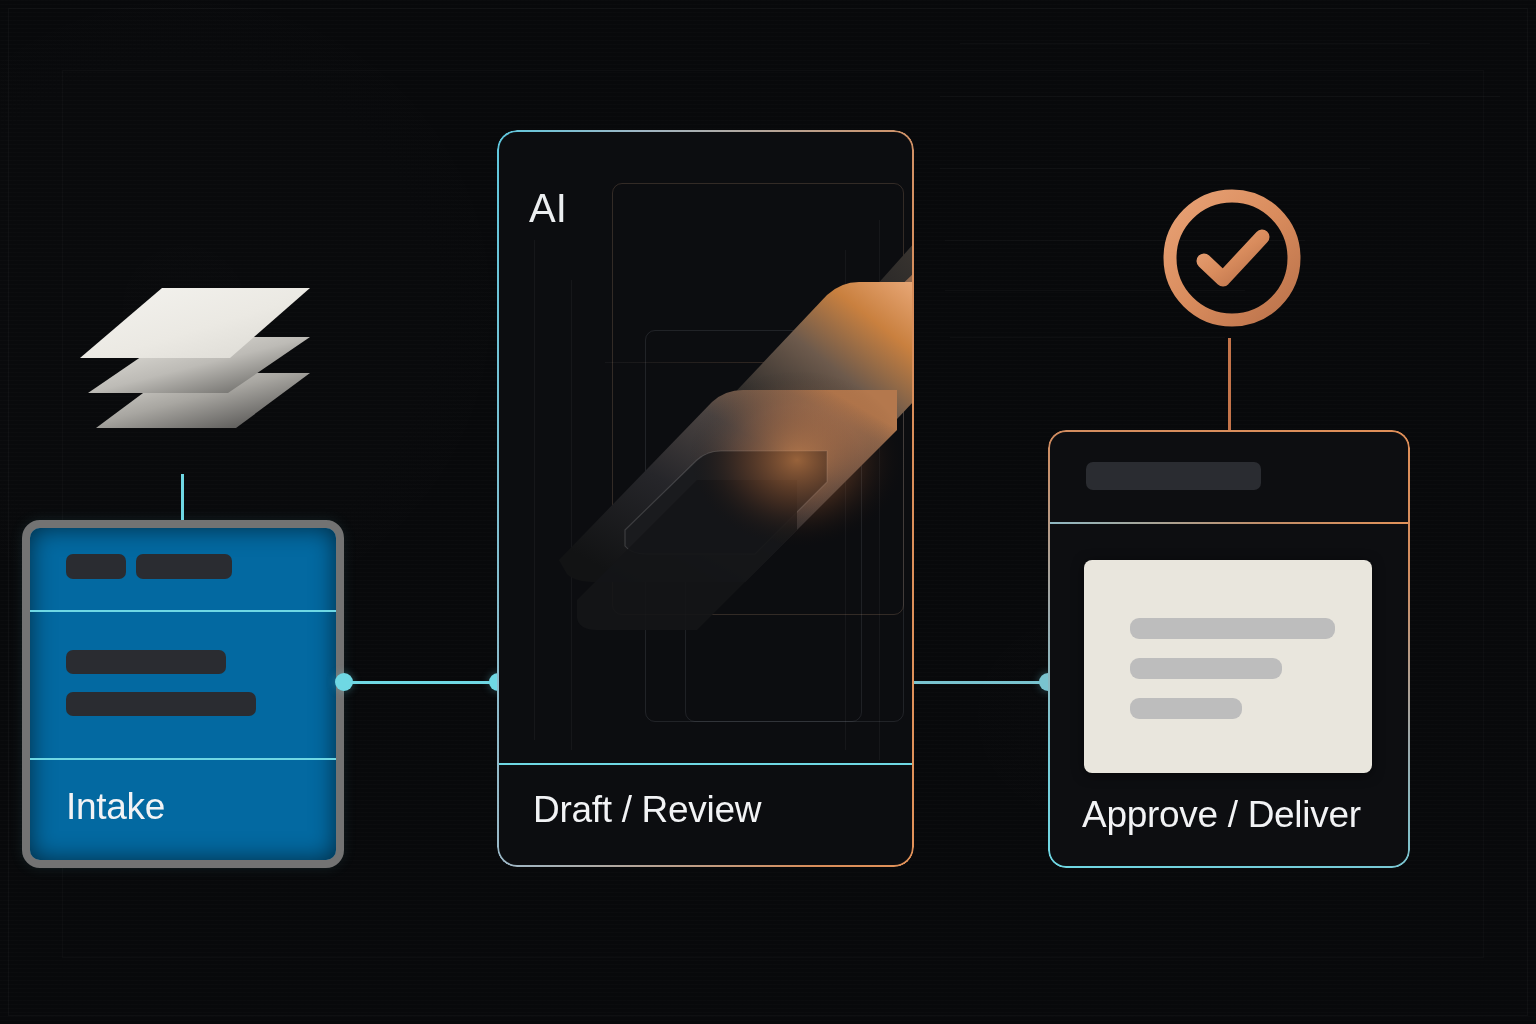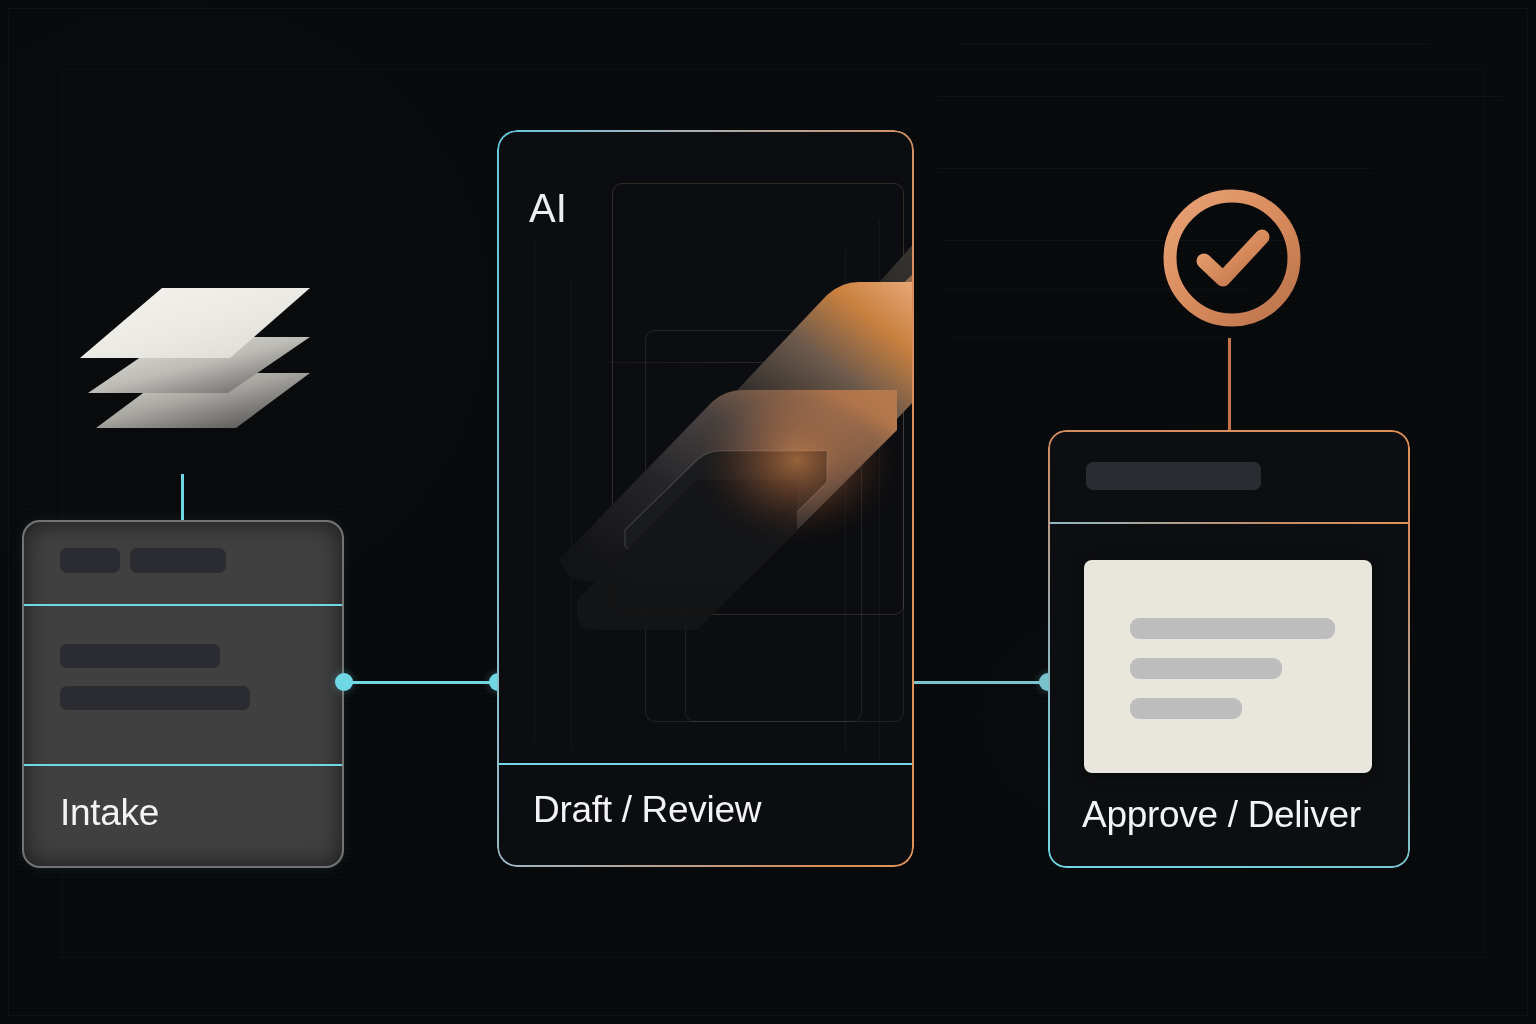--- a/index.html
+++ b/index.html
@@ -73,22 +73,22 @@
     flex-direction: column;
     box-sizing: border-box;
   }
 
   
   #card-intake {
     left: 22px;
     top: 520px;
     width: 322px;
     height: 348px;
-    border: 2px solid #737373;
-    background: #404040;
+    border: 8px solid #737373;
+    background: #0369a1;
     box-shadow: 0 0 14px rgba(111,216,228,0.10), inset 0 0 24px rgba(0,0,0,0.6);
     text-align: center;
   }
   #card-intake .sect-head {
     height: 82px;
     border-bottom: 2px solid #6fd8e4;
     position: relative;
   }
   #card-intake .sect-body {
     flex: 1;

